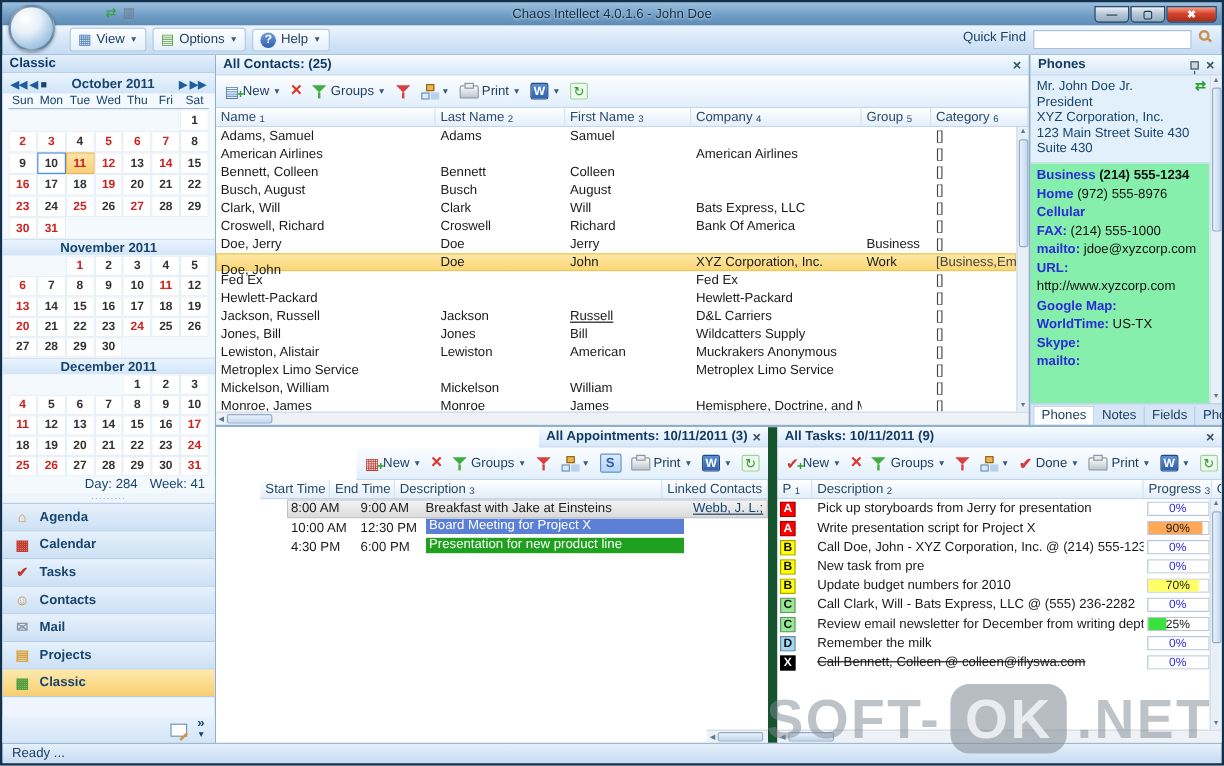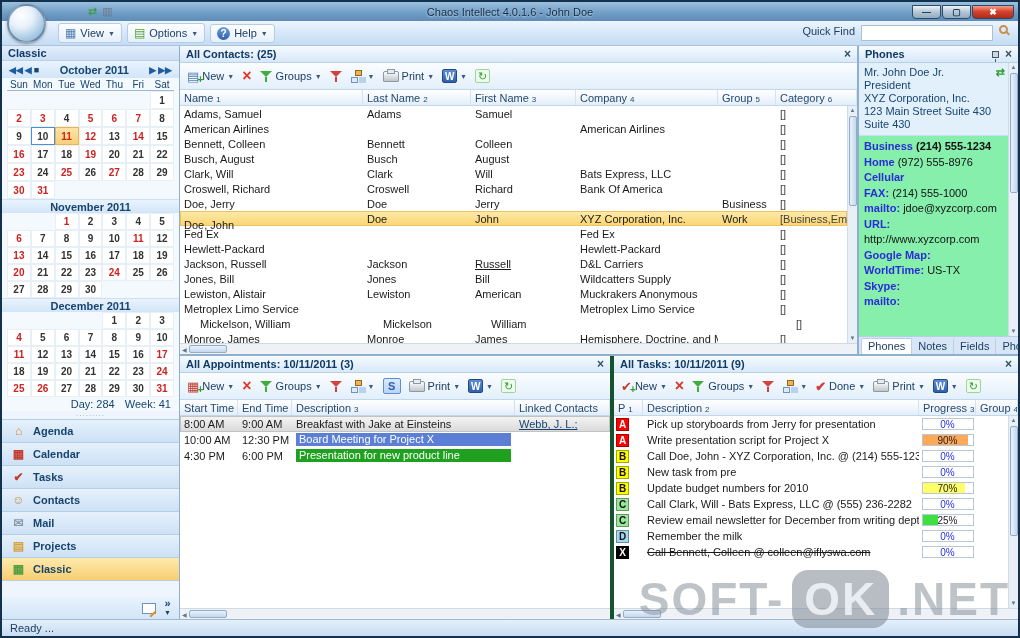--- a/index.html
+++ b/index.html
@@ -41,21 +41,21 @@
   
   .main { flex:1; display:flex; min-height:0; background:#eaf3fc; }
   .sidebar { width:178px; display:flex; flex-direction:column; border-right:1px solid #8fb0cc; background:#eef5fc; }
   .content { flex:1; display:flex; flex-direction:column; min-width:0; }
   .top-row { height:308px; display:flex; min-width:0; }
   .bottom-row { flex:1; display:flex; min-height:0; border-top:2px solid #8fb0cc; }
 
   .panel { display:flex; flex-direction:column; min-width:0; background:#fff; }
   .contacts-panel { flex:1; border-right:2px solid #8fb0cc; }
   .phones-panel { width:159px; }
-  .appts-panel { width:434px; border-right:4px solid #14532d; }
+  .appts-panel { width:468px; border-right:8px solid #14532d;align-items:flex-end; }
   .tasks-panel { flex:1; }
 
   .panel-header { height:17px; flex:none; display:flex; align-items:center; padding:0 6px; gap:4px;
                   background:linear-gradient(#f6fbff,#d7e8f9); border-bottom:1px solid #b9d0e6;
                   color:#123a66; font-weight:bold; }
   .panel-close { margin-left:auto; font-weight:bold; color:#33505f; font-size:12px; line-height:10px; }
 
   .toolbar { height:27px; flex:none; display:flex; align-items:center; gap:4px; padding:0 5px;
              background:linear-gradient(#fbfdff,#e2effb); border-bottom:1px solid #c2d6ec; color:#1f3f63; }
   .tb-btn { display:flex; align-items:center; gap:3px; padding:1px 2px; }
@@ -583,21 +583,21 @@
                 </div>
                 <div class="row">
                   <span class="cell" style="width: 183px;">Metroplex Limo Service</span>
                   <span class="cell" style="width: 108px;"></span>
                   <span class="cell" style="width: 105px;"></span>
                   <span class="cell" style="width: 142px;">Metroplex Limo Service</span>
                   <span class="cell" style="width: 58px;"></span>
                   <span class="cell cat-glyph" style="flex: 1 1 0%;">[]</span>
                 </div>
                 <div class="row">
-                  <span class="cell" style="width: 183px; margin-left: 16px;">Mickelson, William</span>
+                  <span class="cell" style="width: 183px;">Mickelson, William</span>
                   <span class="cell" style="width: 108px;">Mickelson</span>
                   <span class="cell" style="width: 105px;">William</span>
                   <span class="cell" style="width: 142px;"></span>
                   <span class="cell" style="width: 58px;"></span>
                   <span class="cell cat-glyph" style="flex: 1 1 0%;">[]</span>
                 </div>
                 <div class="row">
                   <span class="cell" style="width: 183px;">Monroe, James</span>
                   <span class="cell" style="width: 108px;">Monroe</span>
                   <span class="cell" style="width: 105px;">James</span>

